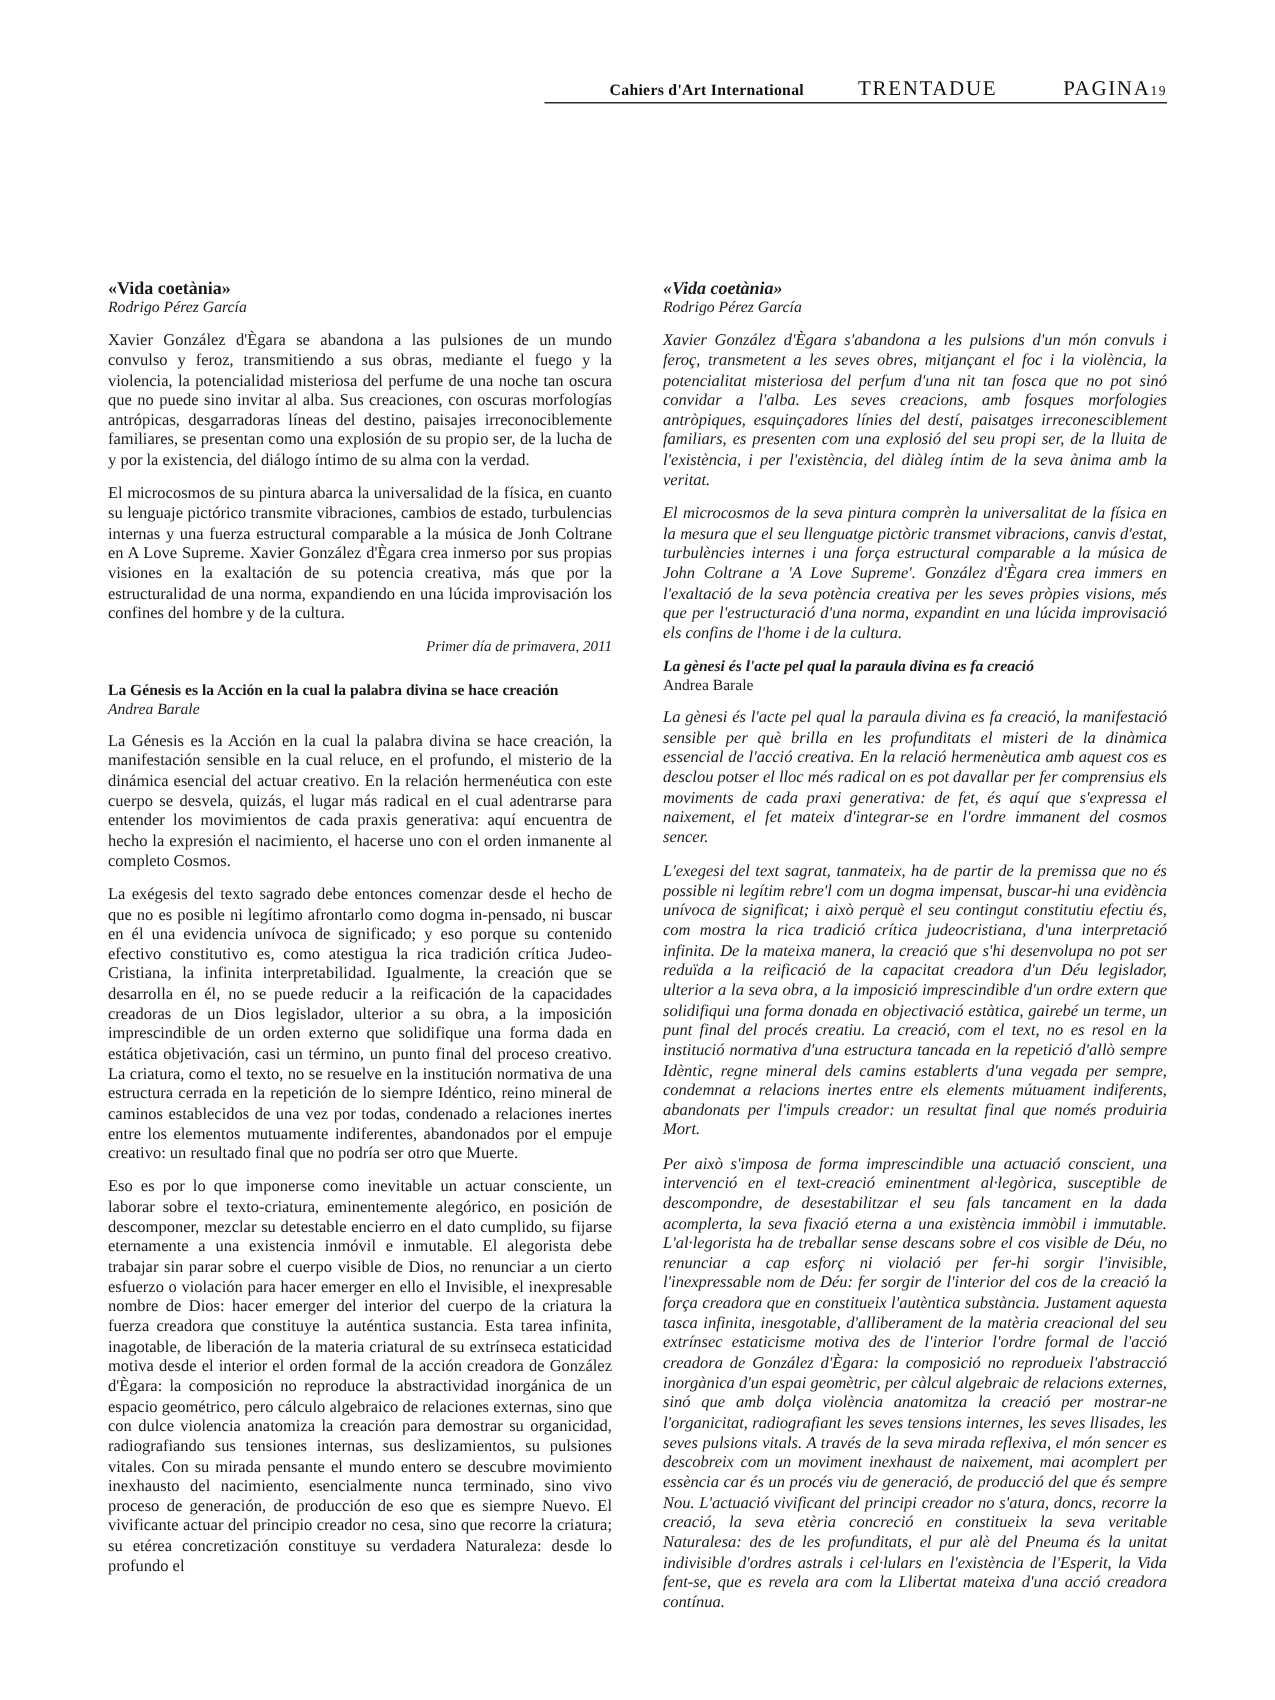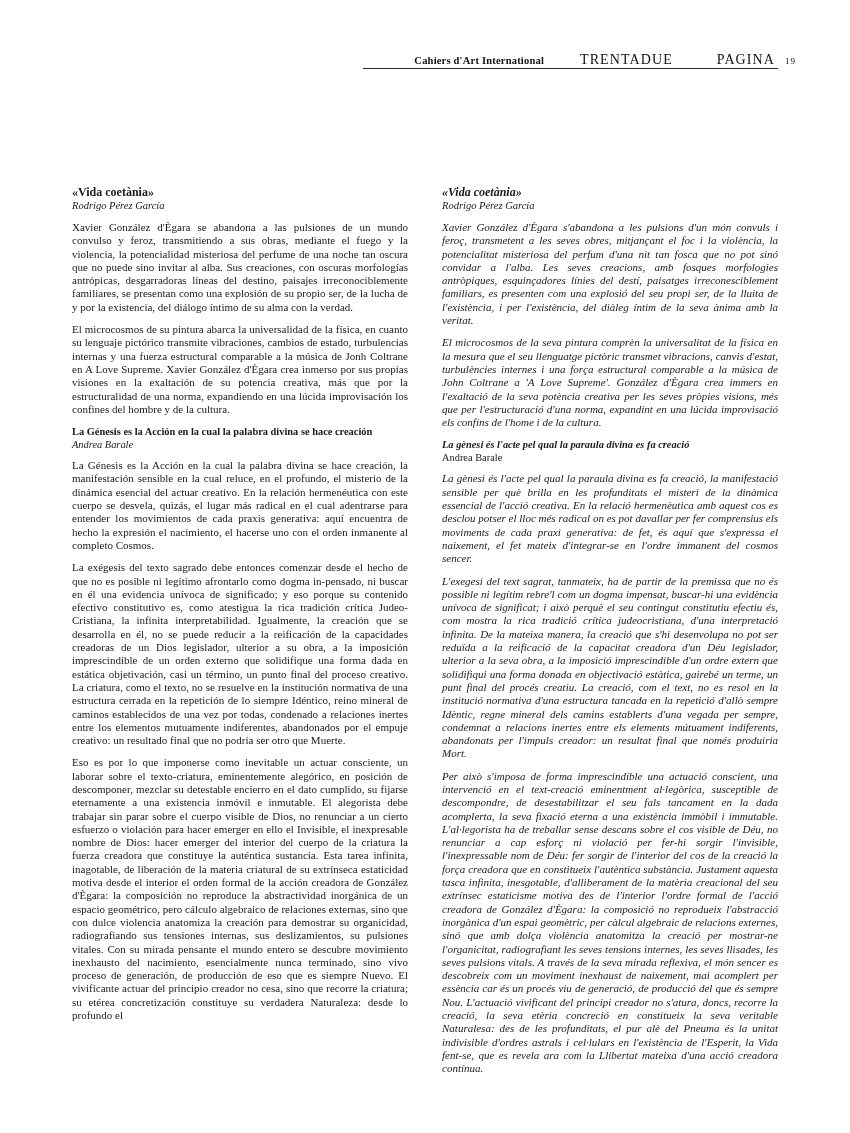--- a/index.html
+++ b/index.html
@@ -18,21 +18,21 @@
     width: 850px;
     height: 1133px;
     box-sizing: border-box;
     padding: 0;
     overflow: hidden;
   }
   .header {
     position: absolute;
     top: 52px;
     left: 72px;
-    right: 54px;
+    right: 72px;
     display: flex;
     align-items: baseline;
     justify-content: flex-end;
     gap: 0;
   }
   .header .journal {
     font-family: "Liberation Serif", serif;
     font-weight: bold;
     font-size: 10.5px;
     letter-spacing: 0.2px;
@@ -55,21 +55,20 @@
     letter-spacing: 1.1px;
     color: #111;
     text-transform: uppercase;
     white-space: nowrap;
   }
   .header .pagenum {
     font-family: "Liberation Serif", serif;
     font-size: 9px;
     letter-spacing: 1px;
     color: #111;
-    margin-left: 10px;
     white-space: nowrap;
   }
   .header-rule {
     position: absolute;
     top: 68px;
     left: 363px;
     right: 72px;
     border-bottom: 0.8px solid #2a2a2a;
   }
   .columns {
@@ -151,20 +150,21 @@
 
   <div class="columns">
 
     <div class="col">
 
       <div>
         <p class="art-title">«Vida coetània»</p>
         <p class="art-author">Rodrigo Pérez García</p>
         <p class="body">Xavier González d'Ègara se abandona a las pulsiones de un mundo convulso y feroz, transmitiendo a sus obras, mediante el fuego y la violencia, la potencialidad misteriosa del perfume de una noche tan oscura que no puede sino invitar al alba. Sus creaciones, con oscuras morfologías antrópicas, desgarradoras líneas del destino, paisajes irreconociblemente familiares, se presentan como una explosión de su propio ser, de la lucha de y por la existencia, del diálogo íntimo de su alma con la verdad.</p>
         <p class="body">El microcosmos de su pintura abarca la universalidad de la física, en cuanto su lenguaje pictórico transmite vibraciones, cambios de estado, turbulencias internas y una fuerza estructural comparable a la música de Jonh Coltrane en A Love Supreme. Xavier González d'Ègara crea inmerso por sus propias visiones en la exaltación de su potencia creativa, más que por la estructuralidad de una norma, expandiendo en una lúcida improvisación los confines del hombre y de la cultura.</p>
+        <p class="signoff">Primer día de primavera, 2011</p>
       </div>
 
       <div class="section-head">
         <p class="t">La Génesis es la Acción en la cual la palabra divina se hace creación</p>
         <p class="a">Andrea Barale</p>
       </div>
       <p class="body">La Génesis es la Acción en la cual la palabra divina se hace creación, la manifestación sensible en la cual reluce, en el profundo, el misterio de la dinámica esencial del actuar creativo. En la relación hermenéutica con este cuerpo se desvela, quizás, el lugar más radical en el cual adentrarse para entender los movimientos de cada praxis generativa: aquí encuentra de hecho la expresión el nacimiento, el hacerse uno con el orden inmanente al completo Cosmos.</p>
       <p class="body">La exégesis del texto sagrado debe entonces comenzar desde el hecho de que no es posible ni legítimo afrontarlo como dogma in-pensado, ni buscar en él una evidencia unívoca de significado; y eso porque su contenido efectivo constitutivo es, como atestigua la rica tradición crítica Judeo-Cristiana, la infinita interpretabilidad. Igualmente, la creación que se desarrolla en él, no se puede reducir a la reificación de la capacidades creadoras de un Dios legislador, ulterior a su obra, a la imposición imprescindible de un orden externo que solidifique una forma dada en estática objetivación, casi un término, un punto final del proceso creativo. La criatura, como el texto, no se resuelve en la institución normativa de una estructura cerrada en la repetición de lo siempre Idéntico, reino mineral de caminos establecidos de una vez por todas, condenado a relaciones inertes entre los elementos mutuamente indiferentes, abandonados por el empuje creativo: un resultado final que no podría ser otro que Muerte.</p>
       <p class="body">Eso es por lo que imponerse como inevitable un actuar consciente, un laborar sobre el texto-criatura, eminentemente alegórico, en posición de descomponer, mezclar su detestable encierro en el dato cumplido, su fijarse eternamente a una existencia inmóvil e inmutable. El alegorista debe trabajar sin parar sobre el cuerpo visible de Dios, no renunciar a un cierto esfuerzo o violación para hacer emerger en ello el Invisible, el inexpresable nombre de Dios: hacer emerger del interior del cuerpo de la criatura la fuerza creadora que constituye la auténtica sustancia. Esta tarea infinita, inagotable, de liberación de la materia criatural de su extrínseca estaticidad motiva desde el interior el orden formal de la acción creadora de González d'Ègara: la composición no reproduce la abstractividad inorgánica de un espacio geométrico, pero cálculo algebraico de relaciones externas, sino que con dulce violencia anatomiza la creación para demostrar su organicidad, radiografiando sus tensiones internas, sus deslizamientos, su pulsiones vitales. Con su mirada pensante el mundo entero se descubre movimiento inexhausto del nacimiento, esencialmente nunca terminado, sino vivo proceso de generación, de producción de eso que es siempre Nuevo. El vivificante actuar del principio creador no cesa, sino que recorre la criatura; su etérea concretización constituye su verdadera Naturaleza: desde lo profundo el</p>
 

